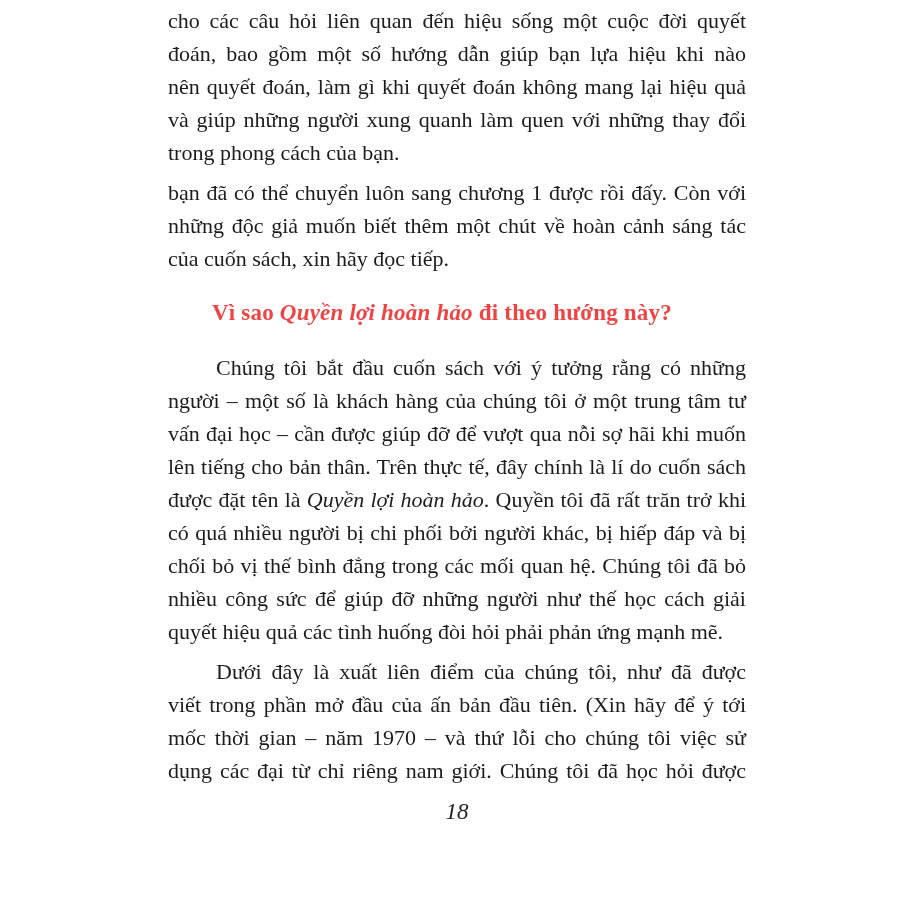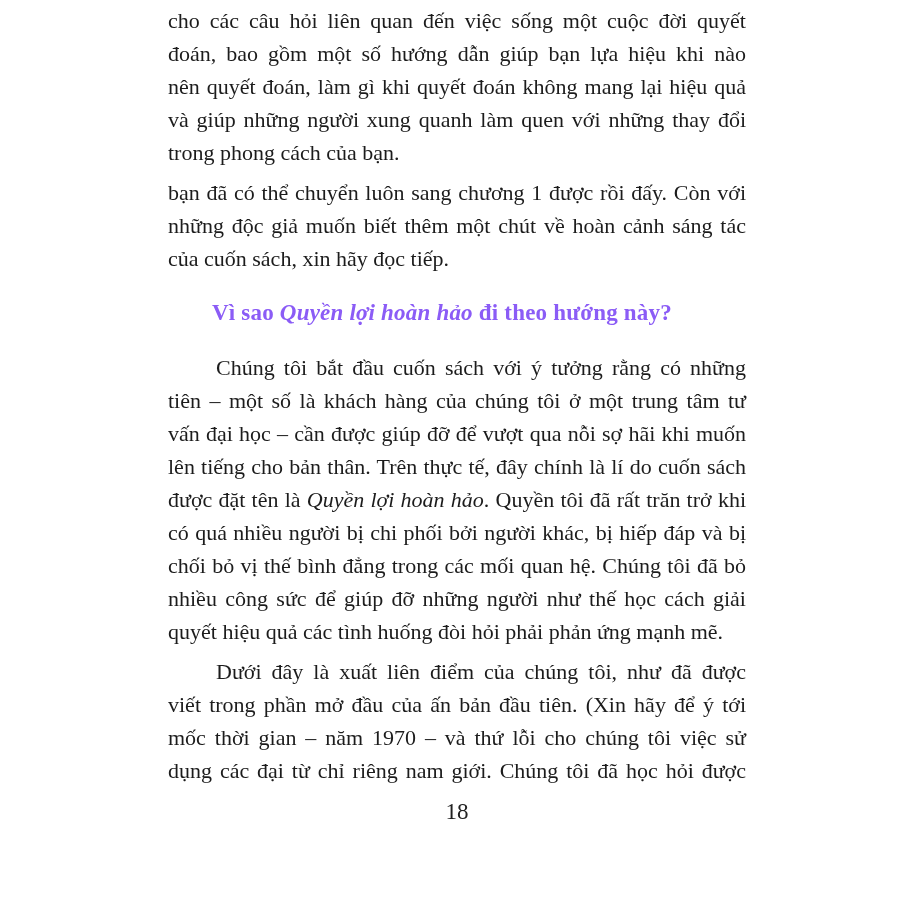--- a/index.html
+++ b/index.html
@@ -32,54 +32,55 @@
     text-align: right;
     text-align-last: left;
     word-spacing: normal;
   }
   .it { font-style: italic; }
   h2.section-heading {
     margin: 18px 0 18px 44px;
     font-size: 23px;
     line-height: 40px;
     font-weight: bold;
-    color: #8b5cf6;
+    color: #ef4444;
     letter-spacing: 0.2px;
   }
   .footer {
     margin-left: 168px;
     width: 578px;
     margin-top: 12px;
     text-align: center;
     font-size: 23px;
     line-height: 26px;
     color: #222222;
+    font-style: italic;
   }
 </style>
 </head>
 <body>
 
 <div class="page">
   <div class="column">
       <div class="para">
-        <div class="line"><span>cho các câu hỏi liên quan đến việc sống một cuộc đời quyết</span></div>
+        <div class="line"><span>cho các câu hỏi liên quan đến hiệu sống một cuộc đời quyết</span></div>
         <div class="line"><span>đoán, bao gồm một số hướng dẫn giúp bạn lựa hiệu khi nào</span></div>
         <div class="line"><span>nên quyết đoán, làm gì khi quyết đoán không mang lại hiệu quả</span></div>
         <div class="line"><span>và giúp những người xung quanh làm quen với những thay đổi</span></div>
         <div class="line last"><span>trong phong cách của bạn.</span></div>
       </div>
       <div class="para">
         <div class="line"><span>bạn đã có thể chuyển luôn sang chương 1 được rồi đấy. Còn với</span></div>
         <div class="line"><span>những độc giả muốn biết thêm một chút về hoàn cảnh sáng tác</span></div>
         <div class="line last"><span>của cuốn sách, xin hãy đọc tiếp.</span></div>
       </div>
       <h2 class="section-heading"><span>Vì sao </span><span class="it">Quyền lợi hoàn hảo</span><span> đi theo hướng này?</span></h2>
       <div class="para">
         <div class="line first"><span>Chúng tôi bắt đầu cuốn sách với ý tưởng rằng có những</span></div>
-        <div class="line"><span>tiên – một số là khách hàng của chúng tôi ở một trung tâm tư</span></div>
+        <div class="line"><span>người – một số là khách hàng của chúng tôi ở một trung tâm tư</span></div>
         <div class="line"><span>vấn đại học – cần được giúp đỡ để vượt qua nỗi sợ hãi khi muốn</span></div>
         <div class="line"><span>lên tiếng cho bản thân. Trên thực tế, đây chính là lí do cuốn sách</span></div>
         <div class="line"><span>được đặt tên là </span><span class="it">Quyền lợi hoàn hảo</span><span>. Quyền tôi đã rất trăn trở khi</span></div>
         <div class="line"><span>có quá nhiều người bị chi phối bởi người khác, bị hiếp đáp và bị</span></div>
         <div class="line"><span>chối bỏ vị thế bình đẳng trong các mối quan hệ. Chúng tôi đã bỏ</span></div>
         <div class="line"><span>nhiều công sức để giúp đỡ những người như thế học cách giải</span></div>
         <div class="line last"><span>quyết hiệu quả các tình huống đòi hỏi phải phản ứng mạnh mẽ.</span></div>
       </div>
       <div class="para">
         <div class="line first"><span>Dưới đây là xuất liên điểm của chúng tôi, như đã được</span></div>

